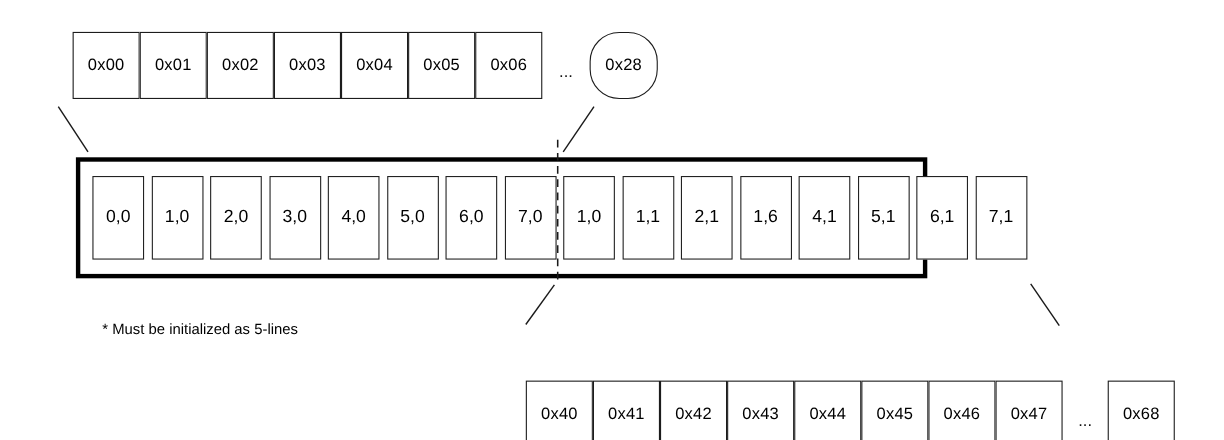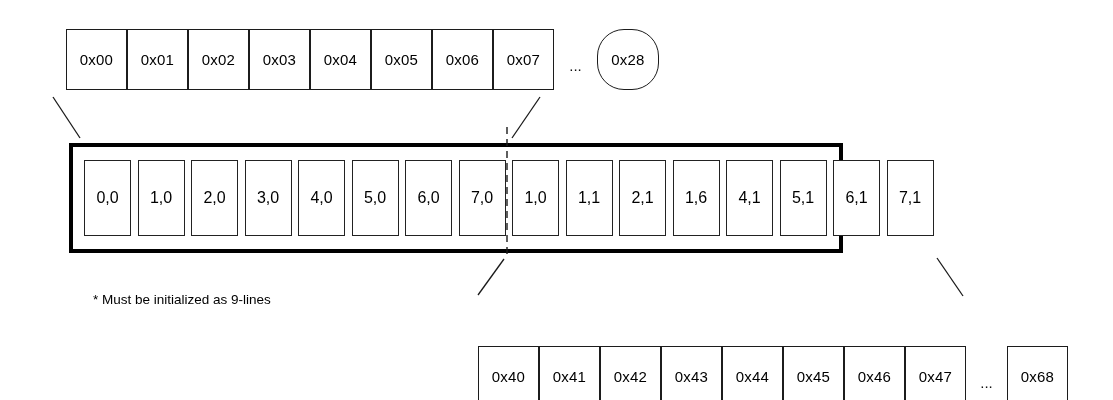--- a/index.html
+++ b/index.html
@@ -119,23 +119,20 @@
         </div>
 
         <div class="mem-cell">
           <span>0x05</span>
         </div>
 
         <div class="mem-cell">
           <span>0x06</span>
         </div>
 
-        <div class="mem-cell">
-          <span>0x07</span>
-        </div>
       </div>
     <div class="dots">...</div>
     <div class="mem-cell solo-top">
       <span>0x28</span>
     </div>
   </div>
 
   <div class="cache-box">
     <div class="cache-group">
 
@@ -241,21 +238,21 @@
         <div class="mem-cell">
           <span>0x47</span>
         </div>
       </div>
     <div class="dots">...</div>
     <div class="mem-cell solo-bottom">
       <span>0x68</span>
     </div>
   </div>
 
-  <div class="note">* Must be initialized as 9-lines</div>
+  <div class="note">* Must be initialized as 5-lines</div>
 
   <svg class="overlay" width="1113" height="400" viewBox="0 0 1113 400" xmlns="http://www.w3.org/2000/svg">
     <line x1="53" y1="97" x2="80" y2="138" stroke="#1a1a1a" stroke-width="1.3"></line>
     <line x1="540" y1="97" x2="512" y2="138" stroke="#1a1a1a" stroke-width="1.3"></line>
     <line x1="504" y1="259" x2="478" y2="295" stroke="#1a1a1a" stroke-width="1.3"></line>
     <line x1="937" y1="258" x2="963" y2="296" stroke="#1a1a1a" stroke-width="1.3"></line>
     <line x1="507" y1="127" x2="507" y2="259" stroke="#1a1a1a" stroke-width="1.4" stroke-dasharray="7 5"></line>
   </svg>
 
 </div>

